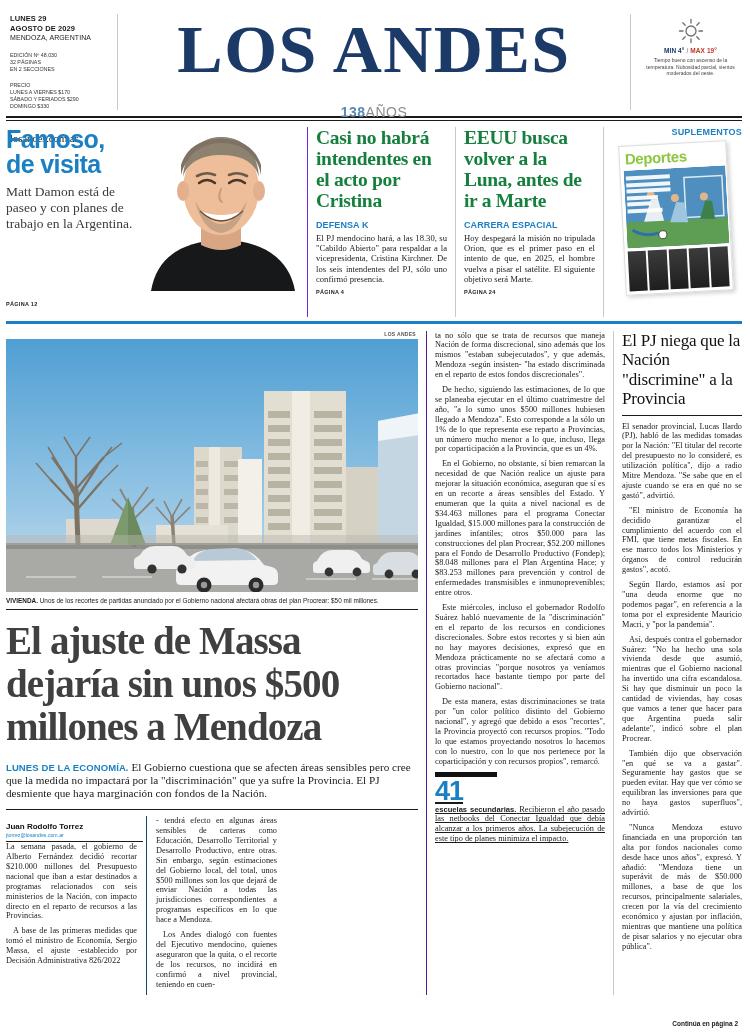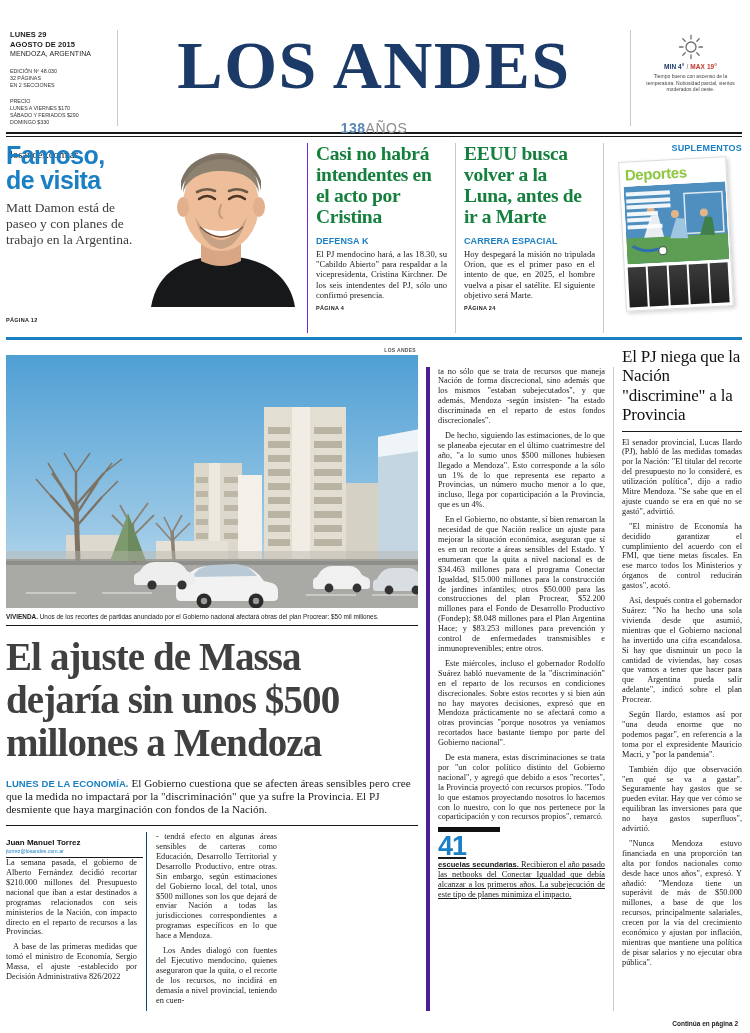--- a/index.html
+++ b/index.html
@@ -4,21 +4,21 @@
 <style>
   * { box-sizing: border-box; margin: 0; padding: 0; }
   body {
     width: 750px; height: 1033px;
     background: #ffffff;
     font-family: "Liberation Serif", serif;
     color: #1a1a1a;
     overflow: hidden;
     position: relative;
   }
-  .page { width: 748px; height: 1033px; position: relative; padding: 16px 6px; }
+  .page { width: 748px; height: 1033px; position: relative; padding: 0 6px; }
 
   
   .masthead { display: flex; align-items: flex-start; height: 112px; padding-top: 14px; }
   .mh-left { width: 112px; flex: 0 0 112px; padding-left: 4px; border-right: 1px solid #c9c9c9; height: 96px; }
   .mh-date { font-family: "Liberation Sans", sans-serif; font-size: 7.5px; font-weight: bold; line-height: 9.5px; letter-spacing: .1px; }
   .mh-city { font-family: "Liberation Sans", sans-serif; font-size: 7px; line-height: 10px; color: #222; letter-spacing: .1px; }
   .mh-block { margin-top: 9px; font-family: "Liberation Sans", sans-serif; font-size: 5.3px; line-height: 7px; color: #333; }
   .mh-web { margin-top: 22px; font-family: "Liberation Serif", serif; font-size: 11px; color: #1a1a1a; letter-spacing: -.2px; }
 
   .mh-center { flex: 1; text-align: center; position: relative; }
@@ -70,21 +70,21 @@
   .sup-grid div { flex: 1; background: linear-gradient(180deg,#3c3c3c 0%,#1e1e1e 100%); }
   .sup-lines { position: absolute; top: 30px; left: 5px; width: 44px; }
   .sup-lines i { display: block; height: 4px; background: #fff; margin-bottom: 2.5px; opacity: .92; }
 
   
   .blue-bar { height: 3px; background: #1b7fc4; margin-top: 4px; }
 
   
   .main { display: flex; margin-top: 7px; }
   .main-left { width: 420px; flex: 0 0 420px; padding-right: 8px; }
-  .main-mid { width: 188px; flex: 0 0 188px; padding: 0 8px; border-left: 4px solid #4c1d95; border-right: 1px solid #c9c9c9; margin-top: 20px; }
+  .main-mid { width: 188px; flex: 0 0 188px; padding: 0 8px; border-left: 1px solid #4c1d95; border-right: 1px solid #c9c9c9; }
   .main-right { flex: 1; padding-left: 8px; }
 
   .credit { font-family: "Liberation Sans", sans-serif; font-size: 5px; font-weight: bold; text-align: right; color: #555; letter-spacing: .3px; padding-right: 2px; margin-bottom: 2px; }
   .photo { width: 100%; height: 253px; position: relative; overflow: hidden; background: #bfe0f2; }
   .caption { font-family: "Liberation Sans", sans-serif; font-size: 6.4px; line-height: 9px; margin-top: 4px; color: #1a1a1a; }
   .caption b { font-weight: bold; }
   .cap-rule { height: 1px; background: #1a1a1a; margin-top: 4px; }
 
   .mainhead {
     font-family: "Liberation Serif", serif; font-weight: bold;
@@ -123,21 +123,21 @@
   .contlink { font-family: "Liberation Sans", sans-serif; font-weight: bold; font-size: 6.5px; text-align: right; margin-top: 1px; }
 </style>
 </head>
 <body>
 
 <div class="page">
 
   <div class="masthead">
     <div class="mh-left">
       <div class="mh-date">LUNES 29</div>
-      <div class="mh-date l2">AGOSTO DE 2015</div>
+      <div class="mh-date l2">AGOSTO DE 2029</div>
       <div class="mh-city">MENDOZA, ARGENTINA</div>
       <div class="mh-block">
         <div>EDICIÓN Nº 48.030</div>
         <div>32 PÁGINAS</div>
         <div>EN 2 SECCIONES</div>
       </div>
       <div class="mh-block">
         <div>PRECIO</div>
         <div>LUNES A VIERNES $170</div>
         <div>SÁBADO Y FERIADOS $290</div>
@@ -393,33 +393,33 @@
 
       <div class="lede">
         <span class="kick">LUNES DE LA ECONOMÍA.</span>
         <span>El Gobierno cuestiona que se afecten áreas sensibles pero cree que la medida no impactará por la "discriminación" que ya sufre la Provincia. El PJ desmiente que haya marginación con fondos de la Nación.</span>
       </div>
       <div class="lede-rule"></div>
 
       <div class="botcols">
         <div class="bc">
           <div class="byline">
-            <div class="nm">Juan Manuel Torrez</div>
+            <div class="nm">Juan Rodolfo Torrez</div>
             <div class="em">jtorrez@losandes.com.ar</div>
             <div class="ln"></div>
           </div>
           <div class="bodytext">
             <p class="ni">La semana pasada, el gobierno de Alberto Fernández decidió recortar $210.000 millones del Presupuesto nacional que iban a estar destinados a programas relacionados con seis ministerios de la Nación, con impacto directo en el reparto de recursos a las Provincias.</p>
             <p>A base de las primeras medidas que tomó el ministro de Economía, Sergio Massa, el ajuste -establecido por Decisión Administrativa 826/2022</p>
           </div>
         </div>
         <div class="bc second">
           <div class="bodytext">
             <p class="ni">- tendrá efecto en algunas áreas sensibles de carteras como Educación, Desarrollo Territorial y Desarrollo Productivo, entre otras. Sin embargo, según estimaciones del Gobierno local, del total, unos $500 millones son los que dejará de enviar Nación a todas las jurisdicciones correspondientes a programas específicos en lo que hace a Mendoza.</p>
-            <p>Los Andes dialogó con fuentes del Ejecutivo mendocino, quienes aseguraron que la quita, o el recorte de los recursos, no incidirá en demasía a nivel provincial, teniendo en cuen-</p>
+            <p>Los Andes dialogó con fuentes del Ejecutivo mendocino, quienes aseguraron que la quita, o el recorte de los recursos, no incidirá en confirmó a nivel provincial, teniendo en cuen-</p>
           </div>
         </div>
       </div>
     </div>
 
     <div class="main-mid">
       <div class="colbody">
         <p class="ni">ta no sólo que se trata de recursos que maneja Nación de forma discrecional, sino además que los mismos "estaban subejecutados", y que además, Mendoza -según insisten- "ha estado discriminada en el reparto de estos fondos discrecionales".</p>
         <p>De hecho, siguiendo las estimaciones, de lo que se planeaba ejecutar en el último cuatrimestre del año, "a lo sumo unos $500 millones hubiesen llegado a Mendoza". Esto corresponde a la sólo un 1% de lo que representa ese reparto a Provincias, un número mucho menor a lo que, incluso, llega por coparticipación a la Provincia, que es un 4%.</p>
         <p>En el Gobierno, no obstante, sí bien remarcan la necesidad de que Nación realice un ajuste para mejorar la situación económica, aseguran que sí es en un recorte a áreas sensibles del Estado. Y enumeran que la quita a nivel nacional es de $34.463 millones para el programa Conectar Igualdad, $15.000 millones para la construcción de jardines infantiles; otros $50.000 para las construcciones del plan Procrear, $52.200 millones para el Fondo de Desarrollo Productivo (Fondep); $8.048 millones para el Plan Argentina Hace; y $83.253 millones para prevención y control de enfermedades transmisibles e inmunoprevenibles; entre otros.</p>
@@ -435,22 +435,22 @@
         </div>
       </div>
     </div>
 
     <div class="main-right">
       <div class="rhead">El PJ niega que la Nación "discrimine" a la Provincia</div>
       <div class="rrule"></div>
       <div class="colbody" style="margin-top:6px">
         <p class="ni">El senador provincial, Lucas Ilardo (PJ), habló de las medidas tomadas por la Nación: "El titular del recorte del presupuesto no lo consideré, es utilización política", dijo a radio Mitre Mendoza. "Se sabe que en el ajuste cuando se era en qué no se gastó", advirtió.</p>
         <p>"El ministro de Economía ha decidido garantizar el cumplimiento del acuerdo con el FMI, que tiene metas fiscales. En ese marco todos los Ministerios y órganos de control reducirán gastos", acotó.</p>
+        <p>Según Ilardo, estamos así por "una deuda enorme que no podemos pagar", en referencia a la toma por el expresidente Mauricio Macri, y "por la pandemia".</p>
         <p>Así, después contra el gobernador Suárez: "No ha hecho una sola vivienda desde que asumió, mientras que el Gobierno nacional ha invertido una cifra escandalosa. Si hay que disminuir un poco la cantidad de viviendas, hay cosas que vamos a tener que hacer para que Argentina pueda salir adelante", indicó sobre el plan Procrear.</p>
-        <p>Según Ilardo, estamos así por "una deuda enorme que no podemos pagar", en referencia a la toma por el expresidente Mauricio Macri, y "por la pandemia".</p>
         <p>También dijo que observación "en qué se va a gastar". Seguramente hay gastos que se pueden evitar. Hay que ver cómo se equilibran las inversiones para que no haya gastos superfluos", advirtió.</p>
         <p>"Nunca Mendoza estuvo financiada en una proporción tan alta por fondos nacionales como desde hace unos años", expresó. Y añadió: "Mendoza tiene un superávit de más de $50.000 millones, a base de que los recursos, principalmente salariales, crecen por la vía del crecimiento económico y ajustan por inflación, mientras que mantiene una política de pisar salarios y no ejecutar obra pública".</p>
       </div>
     </div>
   </div>
 
   <div class="contlink" style="position:absolute;right:10px;bottom:6px">Continúa en página 2</div>
 </div>
 
 </body></html>

